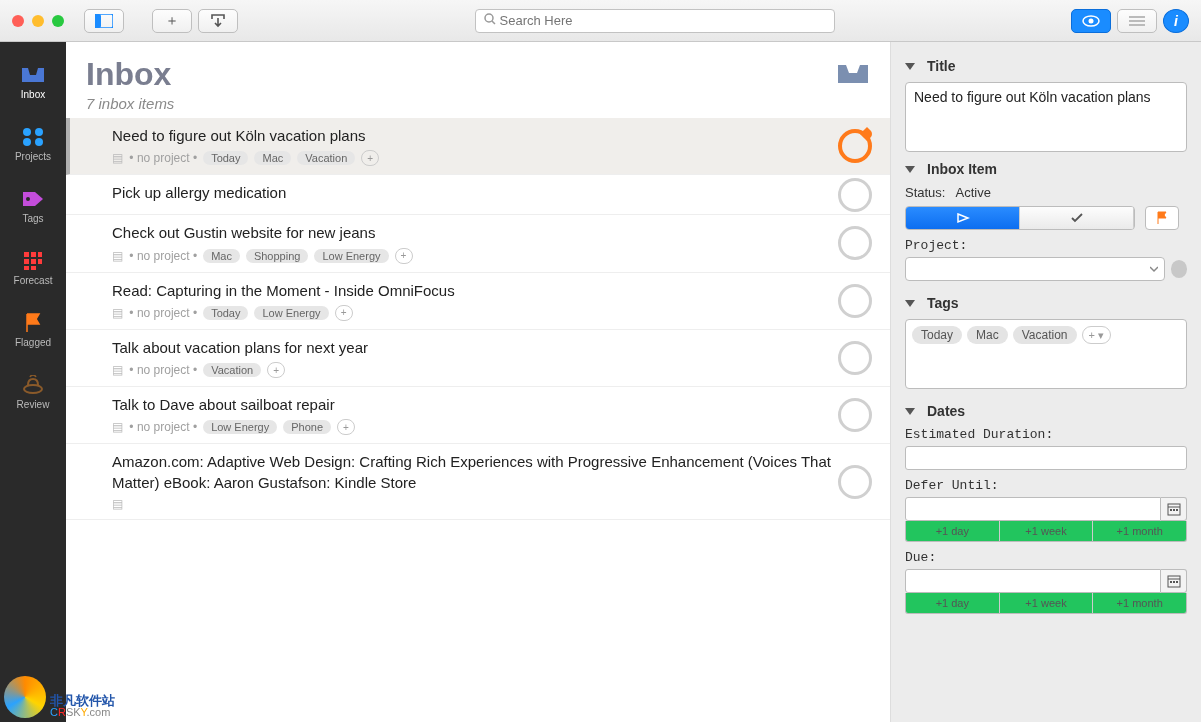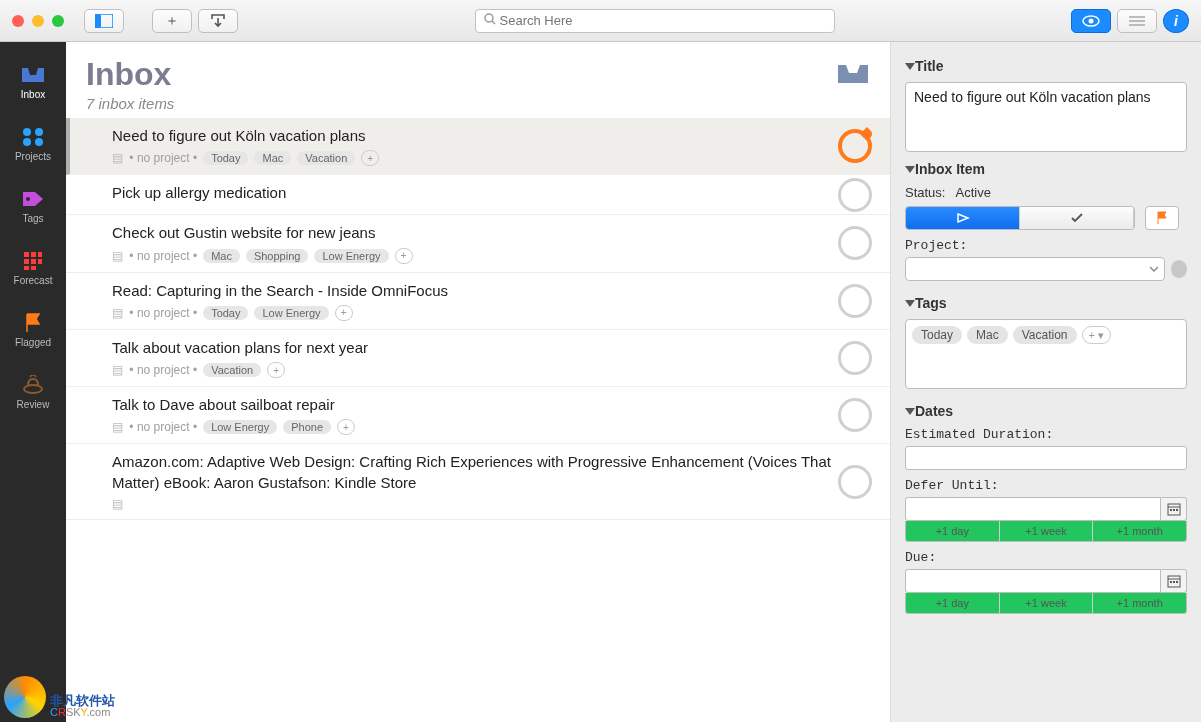--- a/index.html
+++ b/index.html
@@ -36,21 +36,21 @@
 .task-title { font-size:15px; color:#222; line-height:1.35;}
 .task-meta { display:flex; align-items:center; gap:6px; margin-top:4px; font-size:12px; color:#a0a0a0;}
 .task-meta .pill { background:#e6e6e6; border-radius:9px; padding:1px 8px; color:#666; font-size:11px;}
 .task-meta .pill-add { width:18px; height:16px; border:1px solid #ccc; border-radius:8px; display:inline-flex; align-items:center; justify-content:center; font-size:10px; color:#999;}
 .task-status { position:absolute; right:18px; top:50%; transform:translateY(-50%); width:34px; height:34px; border-radius:50%; border:3px solid #d0d0d0; }
 .task.selected .task-status { border-color:#ff7a1a; border-width:4px;}
 .task.selected .task-status::after { content:""; position:absolute; top:-4px; right:-4px; width:10px; height:10px; background:#ff7a1a; border-radius:0 50% 0 0; transform:rotate(45deg);}
 .note-icon { color:#bbb; font-size:12px;}
 
 .inspector { width:310px; background:#ececec; padding:10px 14px; overflow-y:auto; font-size:13px; color:#333;}
-.section-head { display:flex; align-items:center; gap:0; font-weight:600; font-size:14px; color:#333; margin:6px 0 8px 0;}
+.section-head { display:flex; align-items:center; gap:12px; font-weight:600; font-size:14px; color:#333; margin:6px 0 8px 0;}
 .disclosure { width:0; height:0; border-left:5px solid transparent; border-right:5px solid transparent; border-top:7px solid #555; }
 .title-box { width:100%; height:70px; border:1px solid #bcbcbc; border-radius:4px; background:#fff; padding:6px 8px; font-size:14px; color:#222; resize:none;}
 .status-row { display:flex; align-items:center; gap:10px; margin:6px 0;}
 .seg { display:flex; width:230px; height:24px; border:1px solid #bcbcbc; border-radius:4px; overflow:hidden;}
 .seg-btn { flex:1; display:flex; align-items:center; justify-content:center; background:linear-gradient(#fdfdfd,#eaeaea); color:#555; border-right:1px solid #ccc;}
 .seg-btn.active { background:linear-gradient(#2a8cff,#0d6ef0); color:#fff;}
 .flag-btn { width:34px; height:24px; border:1px solid #bcbcbc; border-radius:4px; background:#fff; display:flex; align-items:center; justify-content:center; color:#ff7a1a;}
 .label { font-size:13px; color:#333; margin-top:8px; margin-bottom:4px; display:block;font-family:Liberation Mono, monospace;}
 .combo { width:100%; height:24px; border:1px solid #bcbcbc; border-radius:4px; background:#fff; display:flex; align-items:center; justify-content:flex-end; padding:0 6px; color:#888;}
 .combo-wrap { display:flex; align-items:center; gap:6px;}
@@ -231,21 +231,21 @@
               <span class="note-icon">▤</span>
               <span>• no project •</span>
               <span class="pill">Mac</span>
               <span class="pill">Shopping</span>
               <span class="pill">Low Energy</span>
               <span class="pill-add">+</span>
             </div>
             <div class="task-status"></div>
           </div>
           <div class="task">
-            <div class="task-title">Read: Capturing in the Search - Inside OmniFocus</div>
+            <div class="task-title">Read: Capturing in the Moment - Inside OmniFocus</div>
             <div class="task-meta">
               <span class="note-icon">▤</span>
               <span>• no project •</span>
               <span class="pill">Today</span>
               <span class="pill">Low Energy</span>
               <span class="pill-add">+</span>
             </div>
             <div class="task-status"></div>
           </div>
           <div class="task">

